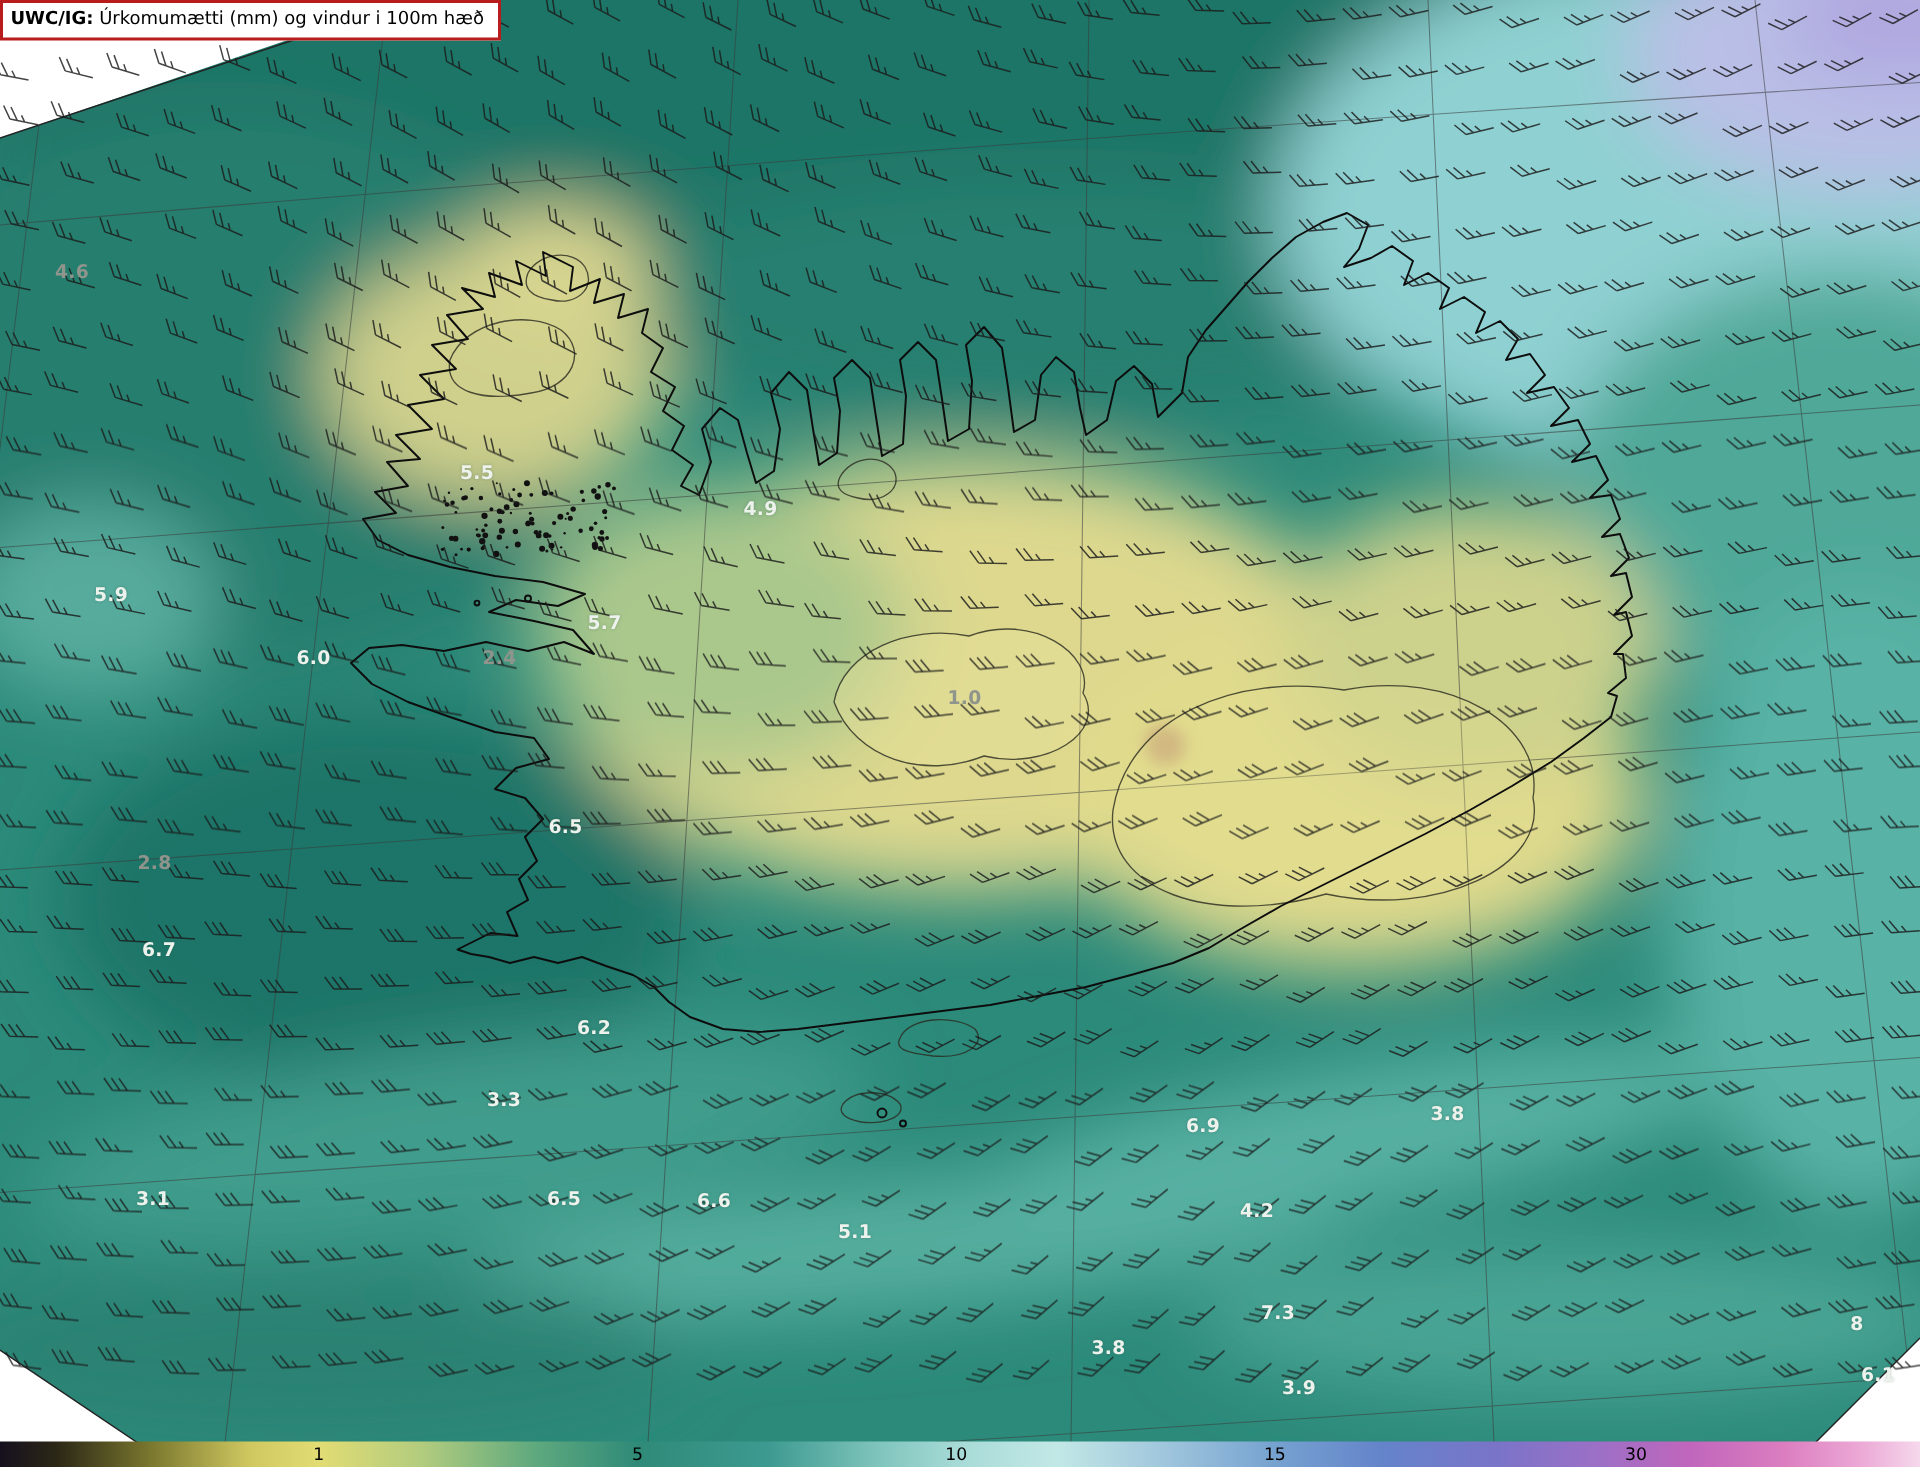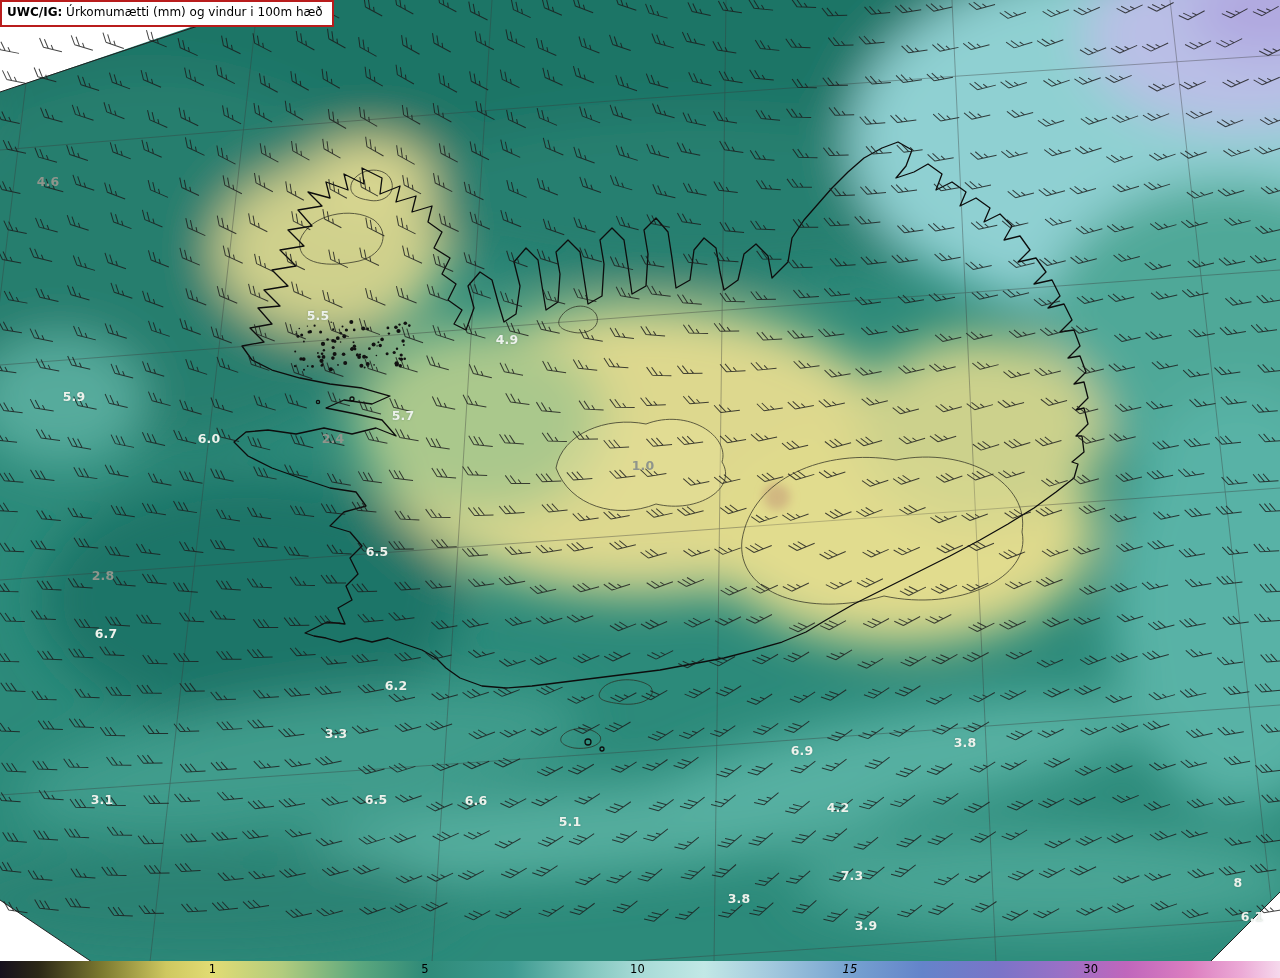--- a/index.html
+++ b/index.html
@@ -1166,19 +1166,19 @@
   <div class="tbox">
     <div><span class="b">UWC/IG:</span><span> Úrkomumætti (mm) og vindur i 100m hæð</span></div>
   </div>
 
   <div class="colorbar">
     <div class="cb-grad" style="background: linear-gradient(90deg, rgb(22, 16, 30) 0%, rgb(44, 40, 22) 3%, rgb(125, 122, 48) 8%, rgb(207, 200, 96) 13%, rgb(226, 220, 116) 16.6%, rgb(178, 204, 126) 22%, rgb(93, 168, 126) 28%, rgb(47, 138, 120) 33.2%, rgb(61, 154, 144) 40%, rgb(130, 198, 190) 46%, rgb(166, 218, 214) 49.8%, rgb(194, 232, 230) 55%, rgb(164, 202, 222) 60%, rgb(118, 162, 208) 66.4%, rgb(100, 132, 202) 72%, rgb(122, 116, 200) 78%, rgb(154, 112, 198) 83%, rgb(192, 102, 188) 88%, rgb(220, 126, 192) 93%, rgb(236, 170, 214) 97%, rgb(246, 216, 236) 100%);"></div>
     <div class="cb-ticks">
         <div class="cb-tick" style="left: 16.6%;">1</div>
         <div class="cb-tick" style="left: 33.2%;">5</div>
         <div class="cb-tick" style="left: 49.8%;">10</div>
-        <div class="cb-tick" style="left: 66.4%; font-style: italic;">15</div>
+        <div class="cb-tick" style="left: 66.4%;">15</div>
         <div class="cb-tick" style="left: 83.1%; margin-left: 27px;">30</div>
         <div class="cb-tick" style="left: 99.4%; margin-top: 20px;">50</div>
       </div>
   </div>
 
 </div>
 
 </body></html>

